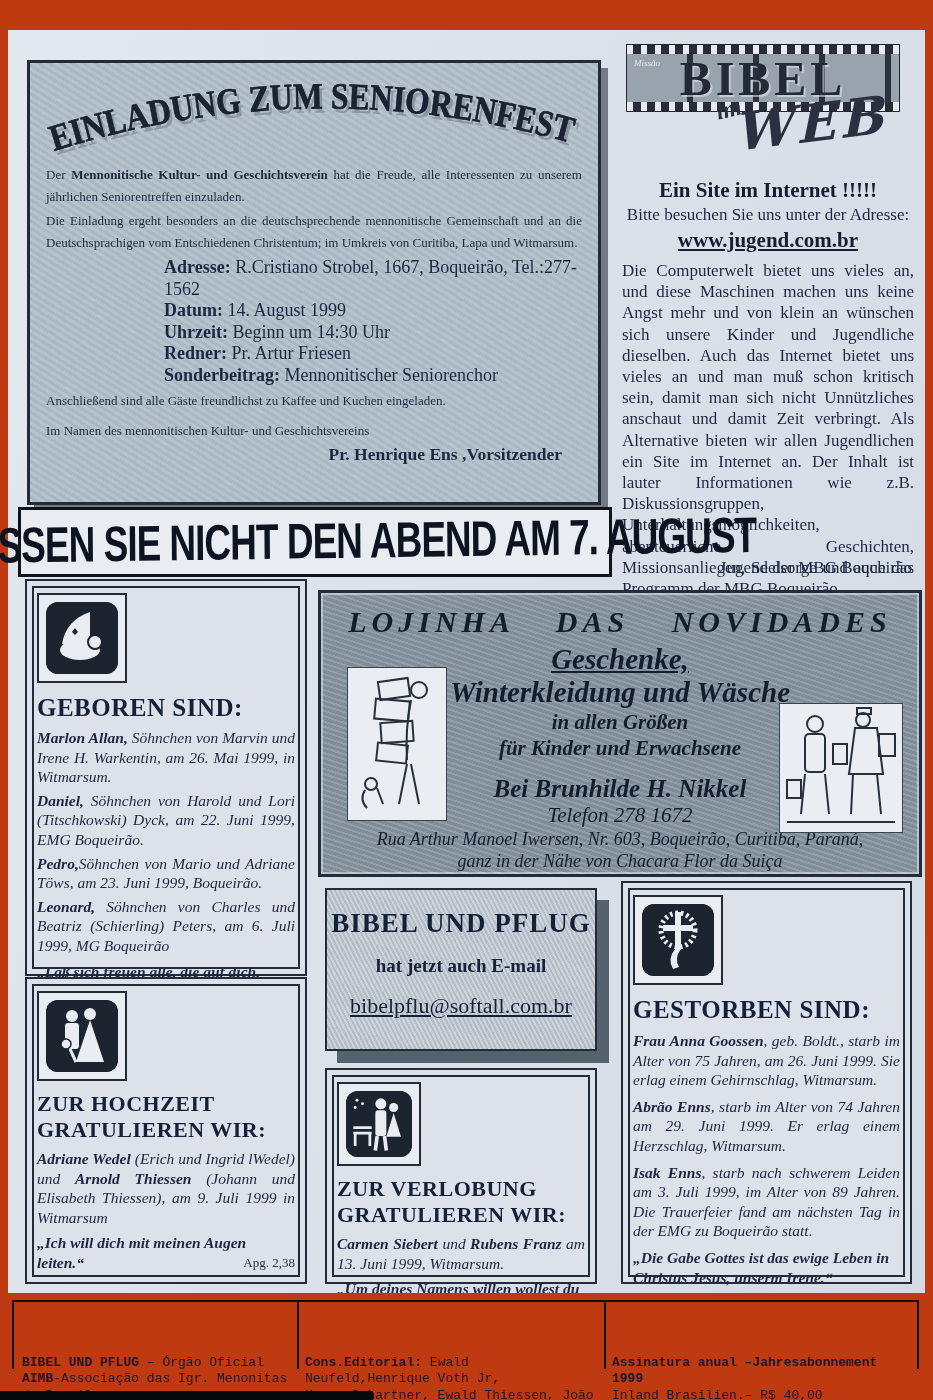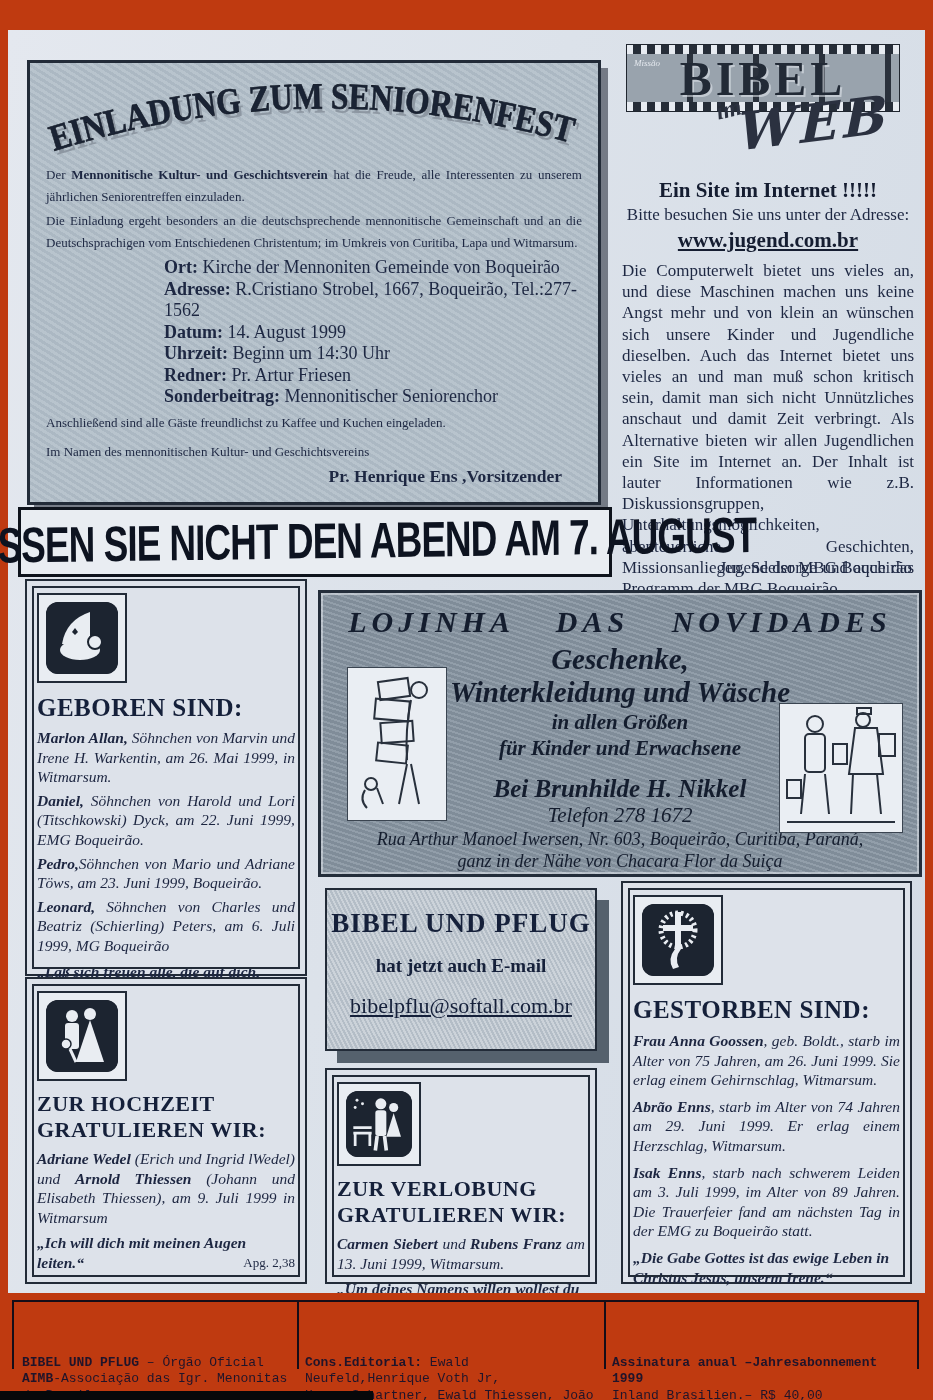--- a/index.html
+++ b/index.html
@@ -65,21 +65,21 @@
   .hochzeit{left:17px;top:947px;width:282px;height:307px;}
   .verlobung{left:317px;top:1038px;width:272px;height:216px;}
   .gestorben{left:613px;top:851px;width:291px;height:403px;}
   .ref-right{display:block;text-align:right;font-style:normal;font-size:13.5px;}
   
   .lojinha{left:310px;top:560px;width:604px;height:287px;background:
      repeating-linear-gradient(18deg,rgba(255,255,255,.05) 0 2px,rgba(20,30,45,.10) 2px 5px),#8c99a5;
      border:3px solid #232d3a;box-shadow:inset 0 0 0 2px rgba(235,240,245,.5);
      box-sizing:border-box;text-align:center;color:#141d2e;}
   .loj-title{margin-top:12px;font-size:30px;font-weight:bold;font-style:italic;word-spacing:30px;letter-spacing:5px;}
-  .loj-l1{font-size:29px;font-weight:bold;font-style:italic;margin-top:4px;}
+  .loj-l1{font-size:29px;font-weight:bold;font-style:italic;margin-top:4px;text-decoration:underline;}
   .loj-l2{font-size:29px;font-weight:bold;font-style:italic;}
   .loj-l3,.loj-l4{font-size:21px;font-weight:bold;font-style:italic;line-height:26px;}
   .loj-l5{font-size:25px;font-weight:bold;font-style:italic;margin-top:14px;}
   .loj-l6{font-size:21px;font-style:italic;}
   .loj-l7,.loj-l8{font-size:18px;font-style:italic;line-height:22px;}
   .clipart{position:absolute;background:#eaeef3;border:1px solid #3a4450;}
   .clip-left{left:26px;top:74px;width:98px;height:152px;}
   .clip-right{right:16px;top:110px;width:122px;height:128px;}
   
   .bibel{left:317px;top:858px;width:272px;height:163px;background:
@@ -118,21 +118,20 @@
           <textPath href="#arcpath" textLength="524" lengthAdjust="spacingAndGlyphs">EINLADUNG ZUM SENIORENFEST</textPath>
         </text>
         <text font-size="37" font-weight="bold" fill="#1a2334" stroke="#0d1420" stroke-width="0.6">
           <textPath href="#arcpath" textLength="524" lengthAdjust="spacingAndGlyphs">EINLADUNG ZUM SENIORENFEST</textPath>
         </text>
       </svg>
       <p><span>Der </span><b>Mennonitische Kultur- und Geschichtsverein</b><span> hat die Freude, alle Interessenten zu unserem jährlichen Seniorentreffen einzuladen.</span></p>
       <p>Die Einladung ergeht besonders an die deutschsprechende mennonitische Gemeinschaft und an die Deutschsprachigen  vom Entschiedenen Christentum; im Umkreis von Curitiba, Lapa und Witmarsum.</p>
       <div class="detail-list">
 
-          <div class="detail-line"><b>Ort:</b><span> Kirche der Mennoniten Gemeinde von Boqueirão</span></div>
 
           <div class="detail-line"><b>Adresse:</b><span> R.Cristiano Strobel, 1667, Boqueirão, Tel.:277-1562</span></div>
 
           <div class="detail-line"><b>Datum:</b><span> 14. August 1999</span></div>
 
           <div class="detail-line"><b>Uhrzeit:</b><span> Beginn um 14:30 Uhr</span></div>
 
           <div class="detail-line"><b>Redner:</b><span> Pr. Artur Friesen</span></div>
 
           <div class="detail-line"><b>Sonderbeitrag:</b><span> Mennonitischer Seniorenchor</span></div>

